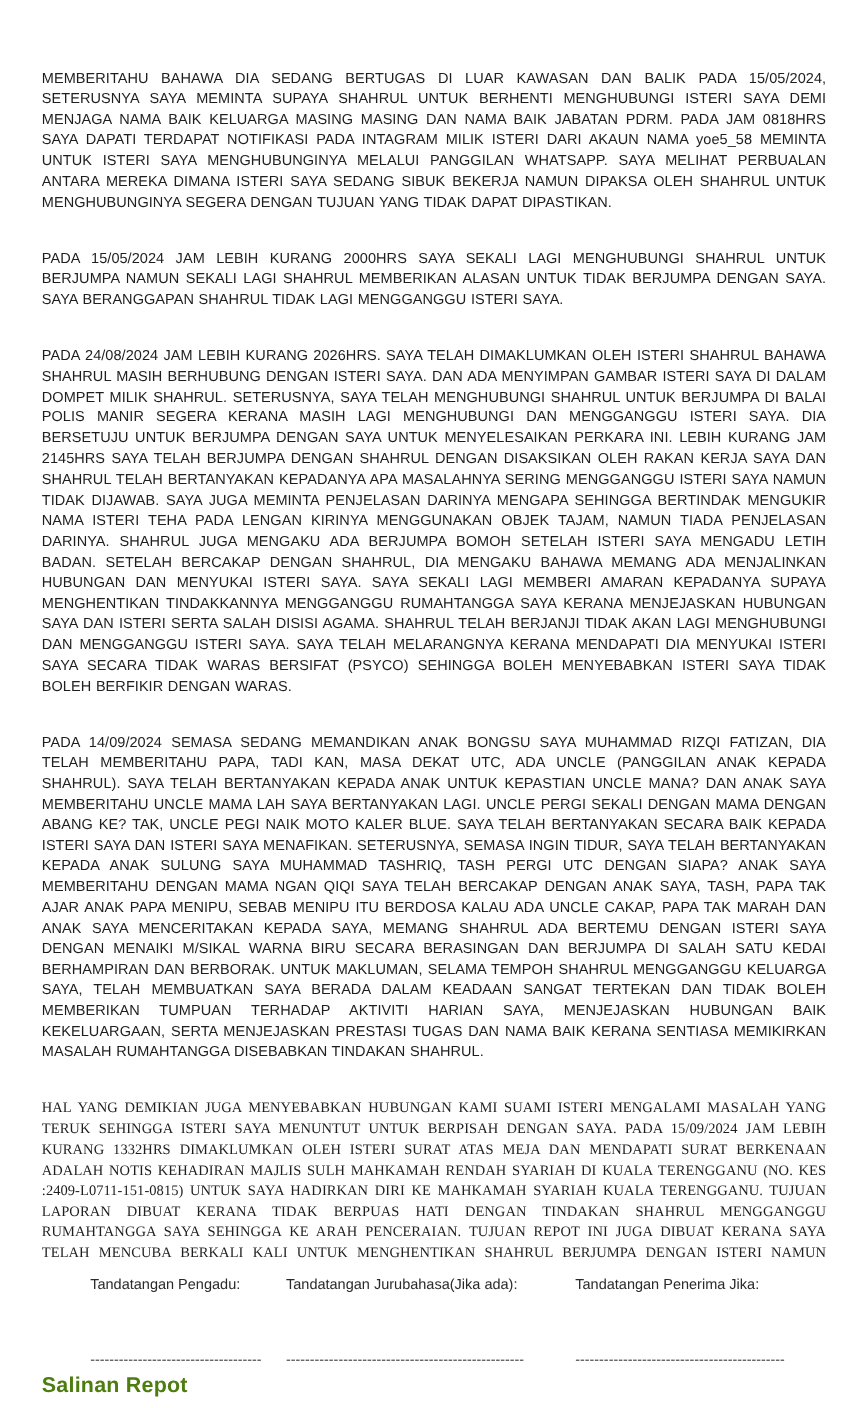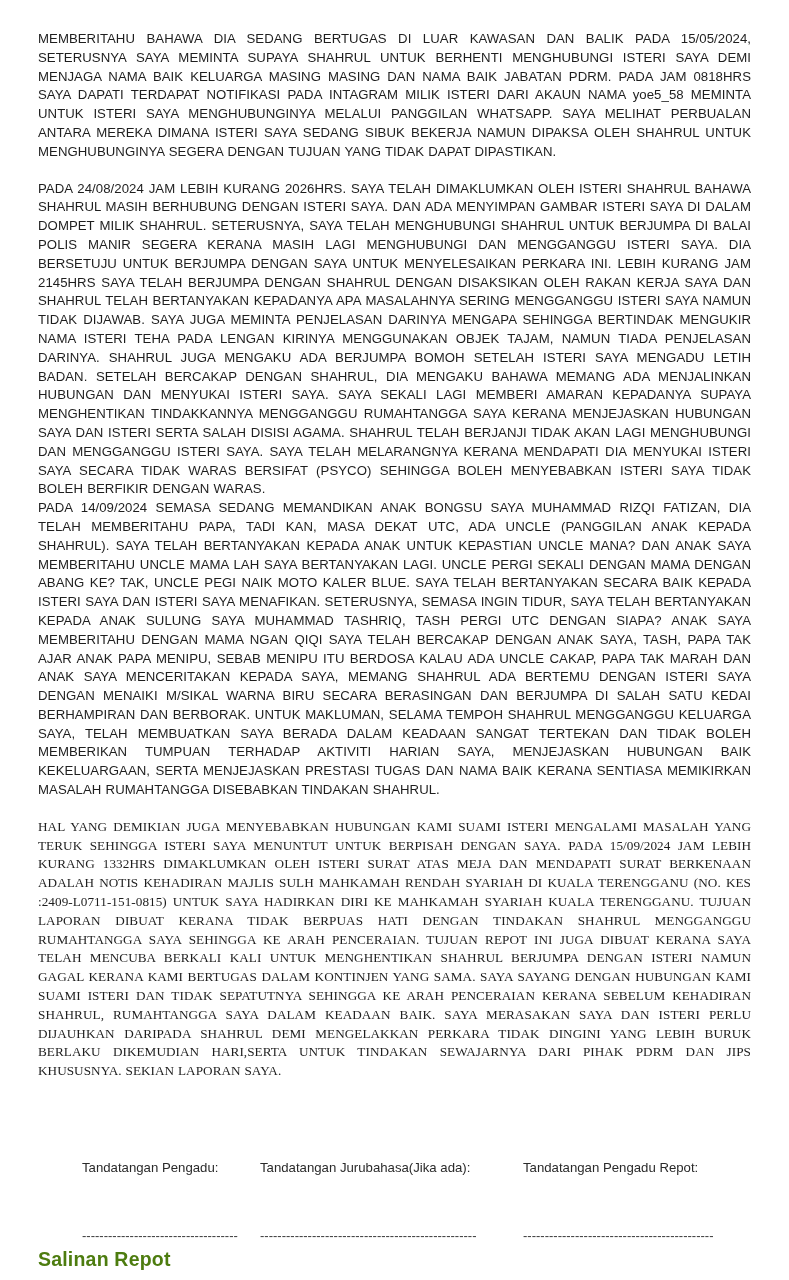--- a/index.html
+++ b/index.html
@@ -32,20 +32,21 @@
   }
   .para {
     margin: 0 0 18px 0;
   }
   .para:last-child {
     margin-bottom: 0;
     font-family: Liberation Serif, serif;
   }
   .seg {
     text-align: justify;
+    margin-top: 32px;
   }
   .sig-row {
     position: absolute;
     top: 1160px;
     left: 0;
     width: 789px;
     height: 0;
     font-size: 13.2px;
     color: #2a2a2a;
   }
@@ -80,20 +81,21 @@
 </style>
 </head>
 <body>
 
 <div class="page">
 
   <div class="body-text">
 
     <div class="para">
       <div class="seg">MEMBERITAHU BAHAWA DIA SEDANG BERTUGAS DI LUAR KAWASAN DAN BALIK PADA 15/05/2024, SETERUSNYA SAYA MEMINTA SUPAYA SHAHRUL UNTUK BERHENTI MENGHUBUNGI ISTERI SAYA DEMI MENJAGA NAMA BAIK KELUARGA MASING MASING DAN NAMA BAIK JABATAN PDRM. PADA JAM 0818HRS SAYA DAPATI TERDAPAT NOTIFIKASI PADA INTAGRAM MILIK ISTERI DARI AKAUN NAMA yoe5_58 MEMINTA UNTUK ISTERI SAYA MENGHUBUNGINYA MELALUI PANGGILAN WHATSAPP. SAYA MELIHAT PERBUALAN ANTARA MEREKA DIMANA ISTERI SAYA SEDANG SIBUK BEKERJA NAMUN DIPAKSA OLEH SHAHRUL UNTUK MENGHUBUNGINYA SEGERA DENGAN TUJUAN YANG TIDAK DAPAT DIPASTIKAN.</div>
+      <div class="seg">PADA 15/05/2024 JAM LEBIH KURANG 2000HRS SAYA SEKALI LAGI MENGHUBUNGI SHAHRUL UNTUK BERJUMPA NAMUN SEKALI LAGI SHAHRUL MEMBERIKAN ALASAN UNTUK TIDAK BERJUMPA DENGAN SAYA. SAYA BERANGGAPAN SHAHRUL TIDAK LAGI MENGGANGGU ISTERI SAYA.</div>
     </div>
 
     <div class="para">
       <div class="seg">PADA 24/08/2024 JAM LEBIH KURANG 2026HRS. SAYA TELAH DIMAKLUMKAN OLEH ISTERI SHAHRUL BAHAWA SHAHRUL MASIH BERHUBUNG DENGAN ISTERI SAYA. DAN ADA MENYIMPAN GAMBAR ISTERI SAYA DI DALAM DOMPET MILIK SHAHRUL. SETERUSNYA, SAYA TELAH MENGHUBUNGI SHAHRUL UNTUK BERJUMPA DI BALAI POLIS MANIR SEGERA KERANA MASIH LAGI MENGHUBUNGI DAN MENGGANGGU ISTERI SAYA. DIA BERSETUJU UNTUK BERJUMPA DENGAN SAYA UNTUK MENYELESAIKAN PERKARA INI. LEBIH KURANG JAM 2145HRS SAYA TELAH BERJUMPA DENGAN SHAHRUL DENGAN DISAKSIKAN OLEH RAKAN KERJA SAYA DAN SHAHRUL TELAH BERTANYAKAN KEPADANYA APA MASALAHNYA SERING MENGGANGGU ISTERI SAYA NAMUN TIDAK DIJAWAB. SAYA JUGA MEMINTA PENJELASAN DARINYA MENGAPA SEHINGGA BERTINDAK MENGUKIR NAMA ISTERI TEHA PADA LENGAN KIRINYA MENGGUNAKAN OBJEK TAJAM, NAMUN TIADA PENJELASAN DARINYA. SHAHRUL JUGA MENGAKU ADA BERJUMPA BOMOH SETELAH ISTERI SAYA MENGADU LETIH BADAN. SETELAH BERCAKAP DENGAN SHAHRUL, DIA MENGAKU BAHAWA MEMANG ADA MENJALINKAN HUBUNGAN DAN MENYUKAI ISTERI SAYA. SAYA SEKALI LAGI MEMBERI AMARAN KEPADANYA SUPAYA MENGHENTIKAN TINDAKKANNYA MENGGANGGU RUMAHTANGGA SAYA KERANA MENJEJASKAN HUBUNGAN SAYA DAN ISTERI SERTA SALAH DISISI AGAMA. SHAHRUL TELAH BERJANJI TIDAK AKAN LAGI MENGHUBUNGI DAN MENGGANGGU ISTERI SAYA. SAYA TELAH MELARANGNYA KERANA MENDAPATI DIA MENYUKAI ISTERI SAYA SECARA TIDAK WARAS BERSIFAT (PSYCO) SEHINGGA BOLEH MENYEBABKAN ISTERI SAYA TIDAK BOLEH BERFIKIR DENGAN WARAS.</div>
       <div class="seg">PADA 14/09/2024 SEMASA SEDANG MEMANDIKAN ANAK BONGSU SAYA MUHAMMAD RIZQI FATIZAN, DIA TELAH MEMBERITAHU PAPA, TADI KAN, MASA DEKAT UTC, ADA UNCLE (PANGGILAN ANAK KEPADA SHAHRUL). SAYA TELAH BERTANYAKAN KEPADA ANAK UNTUK KEPASTIAN UNCLE MANA? DAN ANAK SAYA MEMBERITAHU UNCLE MAMA LAH SAYA BERTANYAKAN LAGI. UNCLE PERGI SEKALI DENGAN MAMA DENGAN ABANG KE? TAK, UNCLE PEGI NAIK MOTO KALER BLUE. SAYA TELAH BERTANYAKAN SECARA BAIK KEPADA ISTERI SAYA DAN ISTERI SAYA MENAFIKAN. SETERUSNYA, SEMASA INGIN TIDUR, SAYA TELAH BERTANYAKAN KEPADA ANAK SULUNG SAYA MUHAMMAD TASHRIQ, TASH PERGI UTC DENGAN SIAPA? ANAK SAYA MEMBERITAHU DENGAN MAMA NGAN QIQI SAYA TELAH BERCAKAP DENGAN ANAK SAYA, TASH, PAPA TAK AJAR ANAK PAPA MENIPU, SEBAB MENIPU ITU BERDOSA KALAU ADA UNCLE CAKAP, PAPA TAK MARAH DAN ANAK SAYA MENCERITAKAN KEPADA SAYA, MEMANG SHAHRUL ADA BERTEMU DENGAN ISTERI SAYA DENGAN MENAIKI M/SIKAL WARNA BIRU SECARA BERASINGAN DAN BERJUMPA DI SALAH SATU KEDAI BERHAMPIRAN DAN BERBORAK. UNTUK MAKLUMAN, SELAMA TEMPOH SHAHRUL MENGGANGGU KELUARGA SAYA, TELAH MEMBUATKAN SAYA BERADA DALAM KEADAAN SANGAT TERTEKAN DAN TIDAK BOLEH MEMBERIKAN TUMPUAN TERHADAP AKTIVITI HARIAN SAYA, MENJEJASKAN HUBUNGAN BAIK KEKELUARGAAN, SERTA MENJEJASKAN PRESTASI TUGAS DAN NAMA BAIK KERANA SENTIASA MEMIKIRKAN MASALAH RUMAHTANGGA DISEBABKAN TINDAKAN SHAHRUL.</div>
     </div>
 
     <div class="para">
       <div class="seg">HAL YANG DEMIKIAN JUGA MENYEBABKAN HUBUNGAN KAMI SUAMI ISTERI MENGALAMI MASALAH YANG TERUK SEHINGGA ISTERI SAYA MENUNTUT UNTUK BERPISAH DENGAN SAYA. PADA 15/09/2024 JAM LEBIH KURANG 1332HRS DIMAKLUMKAN OLEH ISTERI SURAT ATAS MEJA DAN MENDAPATI SURAT BERKENAAN ADALAH NOTIS KEHADIRAN MAJLIS SULH MAHKAMAH RENDAH SYARIAH DI KUALA TERENGGANU (NO. KES :2409-L0711-151-0815) UNTUK SAYA HADIRKAN DIRI KE MAHKAMAH SYARIAH KUALA TERENGGANU. TUJUAN LAPORAN DIBUAT KERANA TIDAK BERPUAS HATI DENGAN TINDAKAN SHAHRUL MENGGANGGU RUMAHTANGGA SAYA SEHINGGA KE ARAH PENCERAIAN. TUJUAN REPOT INI JUGA DIBUAT KERANA SAYA TELAH MENCUBA BERKALI KALI UNTUK MENGHENTIKAN SHAHRUL BERJUMPA DENGAN ISTERI NAMUN GAGAL KERANA KAMI BERTUGAS DALAM KONTINJEN YANG SAMA. SAYA SAYANG DENGAN HUBUNGAN KAMI SUAMI ISTERI DAN TIDAK SEPATUTNYA SEHINGGA KE ARAH PENCERAIAN KERANA SEBELUM KEHADIRAN SHAHRUL, RUMAHTANGGA SAYA DALAM KEADAAN BAIK. SAYA MERASAKAN SAYA DAN ISTERI PERLU DIJAUHKAN DARIPADA SHAHRUL DEMI MENGELAKKAN PERKARA TIDAK DINGINI YANG LEBIH BURUK BERLAKU DIKEMUDIAN HARI,SERTA UNTUK TINDAKAN SEWAJARNYA DARI PIHAK PDRM DAN JIPS KHUSUSNYA. SEKIAN LAPORAN SAYA.</div>
     </div>
@@ -106,21 +108,21 @@
       <div class="sig-label">Tandatangan Pengadu:</div>
       <div class="sig-line">------------------------------------</div>
     </div>
 
     <div class="sig-col sig-col-1">
       <div class="sig-label">Tandatangan Jurubahasa(Jika ada):</div>
       <div class="sig-line">--------------------------------------------------</div>
     </div>
 
     <div class="sig-col sig-col-2">
-      <div class="sig-label">Tandatangan Pengadu Repot:</div>
+      <div class="sig-label">Tandatangan Penerima Jika:</div>
       <div class="sig-line">--------------------------------------------</div>
     </div>
 
   </div>
 
   <div class="footer-label">Salinan Repot</div>
 
 </div>
 
 </body></html>

